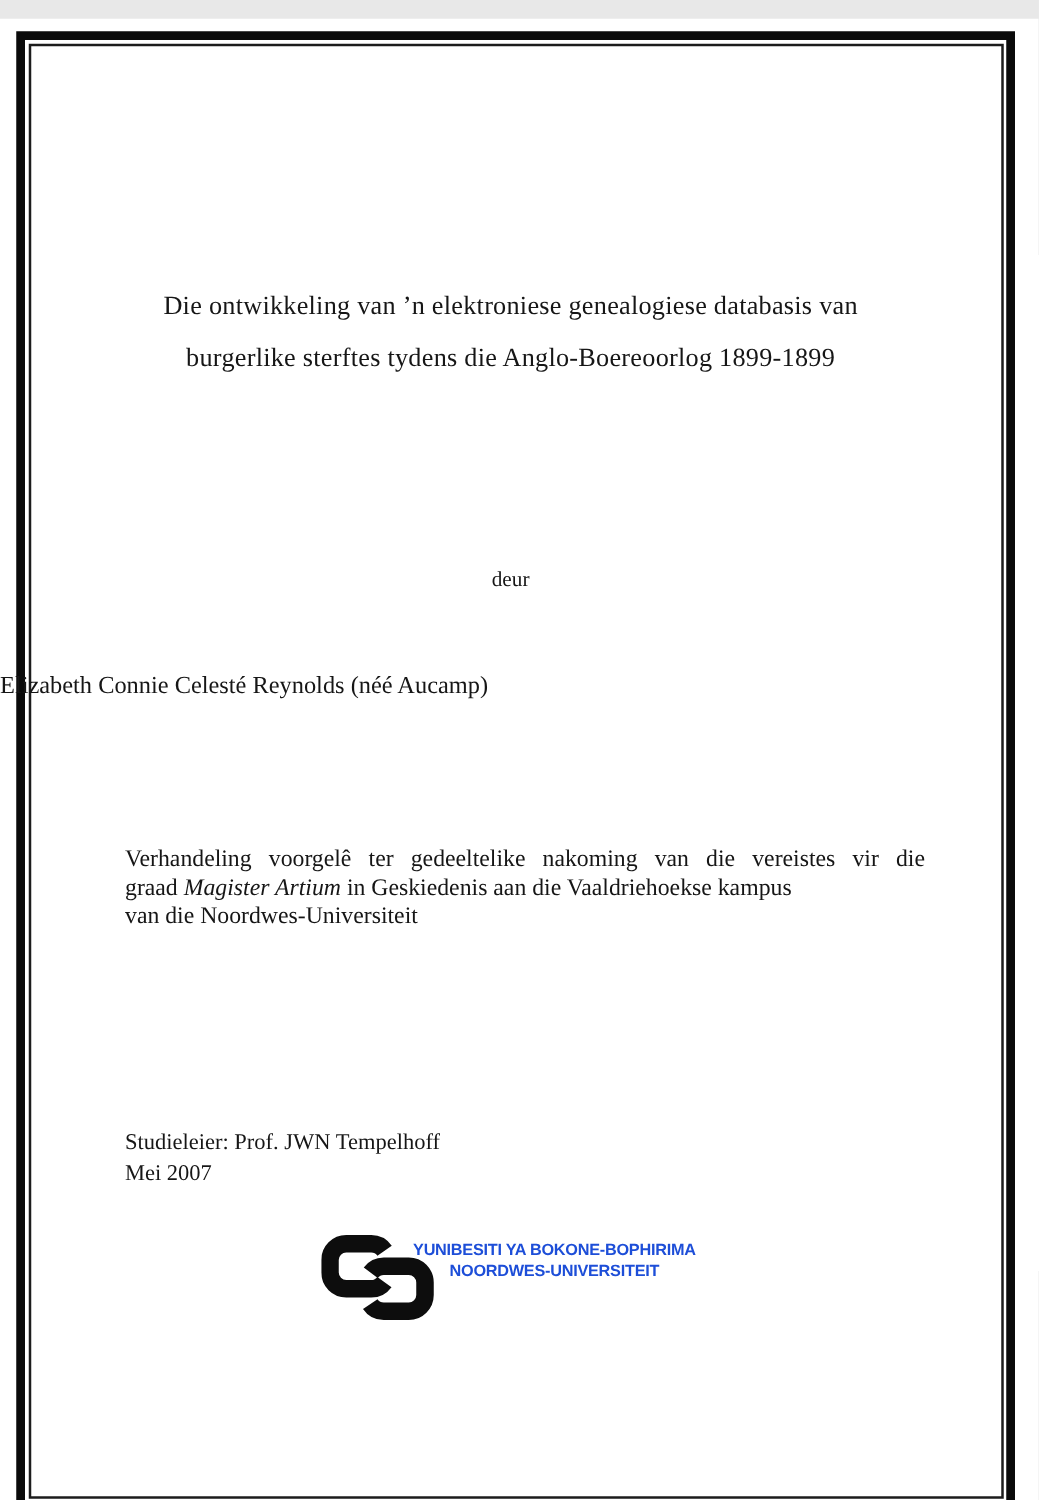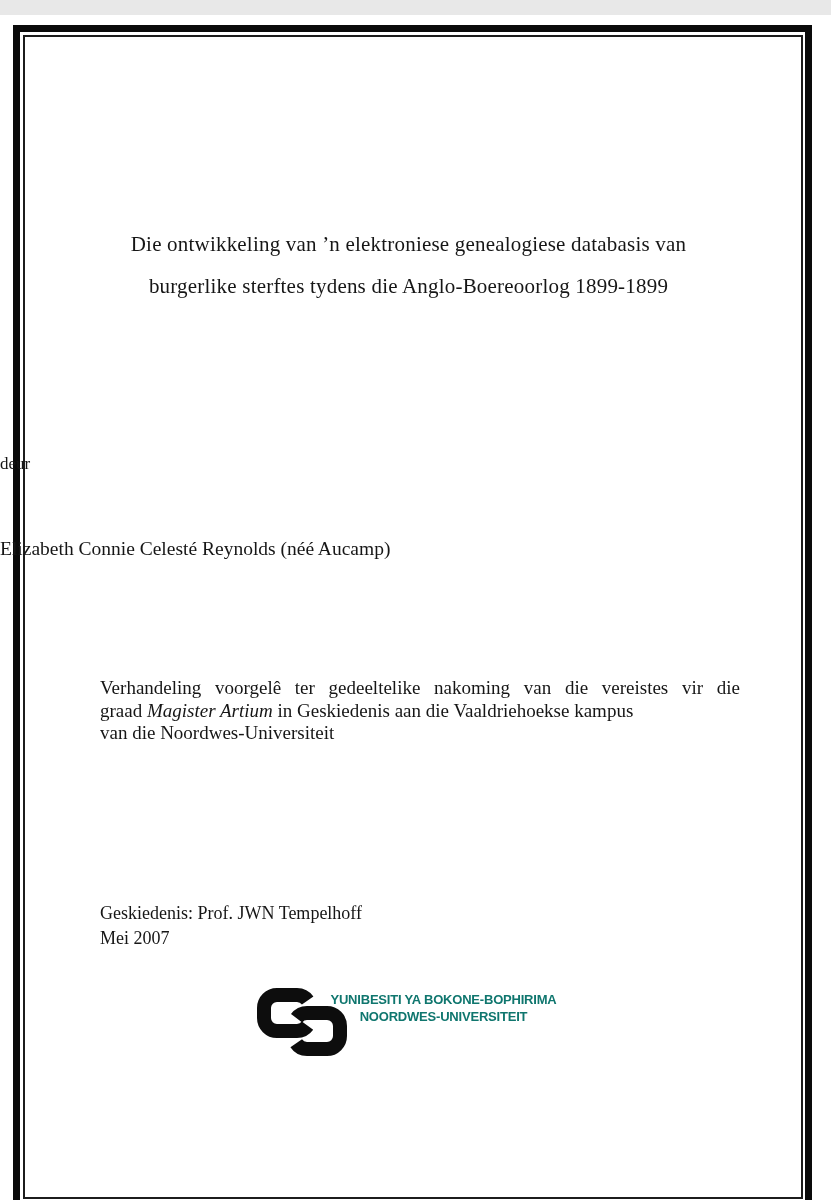--- a/index.html
+++ b/index.html
@@ -23,21 +23,21 @@
     pointer-events:none;
   }
   .title-block{
     position:absolute;top:208px;left:0;right:14px;
     text-align:center;
     font-size:21px;line-height:42px;
     letter-spacing:0.2px;
   }
   .byline{
     position:absolute;top:437px;left:0;right:14px;
-    text-align:left;
+    text-align:center;
     font-size:17px;line-height:24px;
   }
   .author{
     position:absolute;top:520px;left:0;right:14px;
     font-size:19.5px;line-height:28px;
   }
   .statement{
     position:absolute;top:662px;left:100px;width:640px;
     font-size:19px;line-height:22.5px;
   }
@@ -55,21 +55,21 @@
   }
   .logo-mark{
     position:absolute;left:0;top:0;
   }
   .logo-text{
     position:absolute;left:60px;top:3px;width:253px;
     font-family:"Liberation Sans","DejaVu Sans",sans-serif;
     font-weight:700;
     font-size:13px;line-height:17px;
     letter-spacing:-0.2px;
-    color:#0f766e;
+    color:#1d4ed8;
     text-align:center;
     white-space:nowrap;
   }
   i{font-style:italic;}
 </style>
 </head>
 <body>
 
 <div class="page">
 
@@ -85,21 +85,21 @@
 
   <div class="author">Elizabeth Connie Celesté Reynolds (néé Aucamp)</div>
 
   <div class="statement">
     <div class="just">Verhandeling voorgelê ter gedeeltelike nakoming van die vereistes vir die</div>
     <div><span>graad </span><i>Magister Artium</i><span> in Geskiedenis aan die Vaaldriehoekse kampus</span></div>
     <div>van die Noordwes-Universiteit</div>
   </div>
 
   <div class="supervisor-block">
-    <div>Geskiedenis: Prof. JWN Tempelhoff</div>
+    <div>Studieleier: Prof. JWN Tempelhoff</div>
     <div>Mei 2007</div>
   </div>
 
   <div class="logo">
     <svg class="logo-mark" width="92" height="70" viewBox="0 0 92 70" aria-hidden="true">
       <rect x="7" y="7" width="46" height="36" rx="13" fill="none" stroke="#0d0d0d" stroke-width="14" stroke-dasharray="32.4 26 200"></rect>
       <rect x="37" y="25" width="46" height="36" rx="13" fill="none" stroke="#0d0d0d" stroke-width="14" stroke-dasharray="103.2 26 200"></rect>
     </svg>
     <div class="logo-text">
       <div>YUNIBESITI YA BOKONE-BOPHIRIMA</div>

